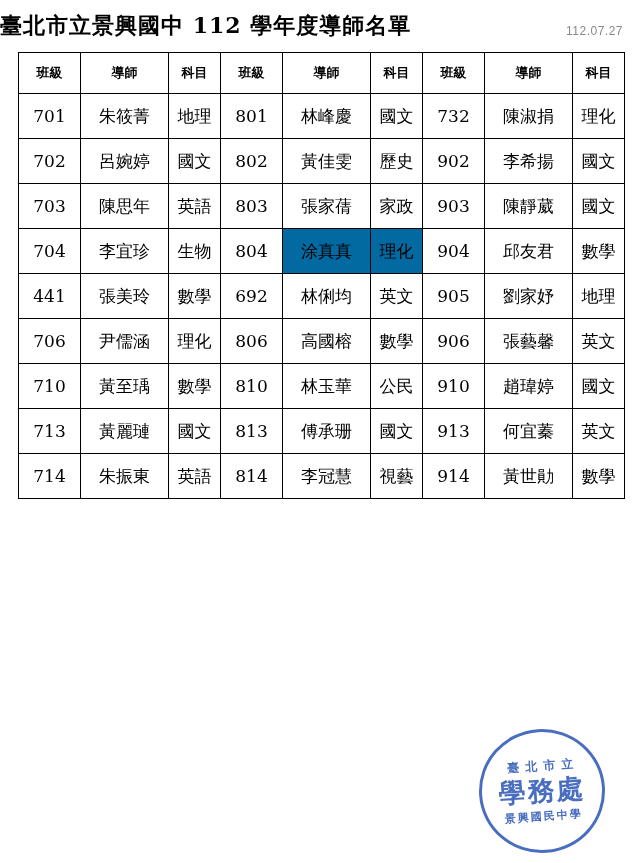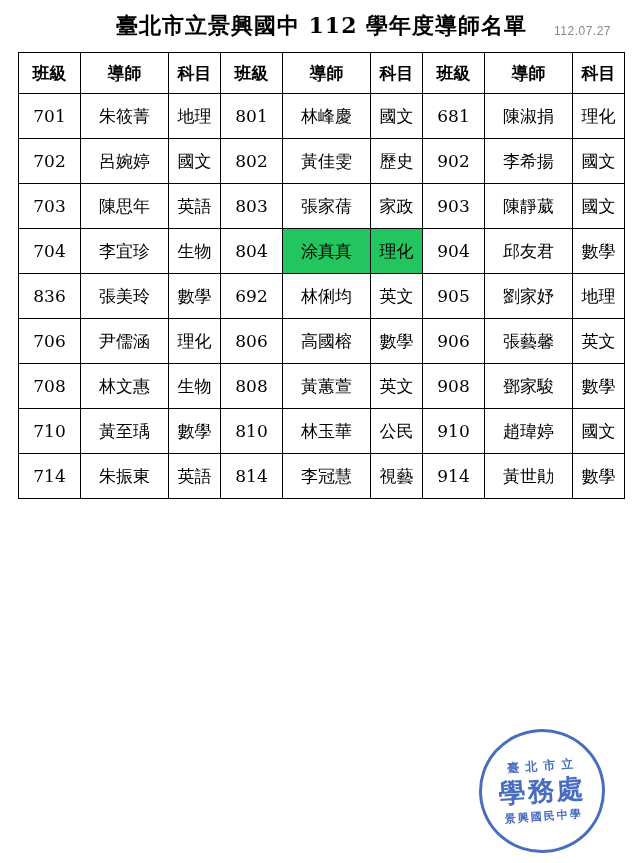--- a/index.html
+++ b/index.html
@@ -19,32 +19,31 @@
     position: relative;
     width: 643px;
     height: 863px;
     box-sizing: border-box;
   }
   .header {
     position: relative;
     height: 52px;
     display: flex;
     align-items: center;
-    justify-content: center;
   }
   .doc-title {
     font-size: 22px;
     font-weight: bold;
     letter-spacing: 1px;
     white-space: nowrap;
     font-family: "DejaVu Serif", "Liberation Serif", serif;
   }
   .doc-date {
     position: absolute;
-    right: 32px;
+    right: 20px;
     top: 24px;
     font-size: 12px;
     color: #888888;
     letter-spacing: 0.5px;
     font-family: "Liberation Sans", sans-serif;
   }
   table.roster {
     border-collapse: collapse;
     margin: 0 auto;
     width: 607px;
@@ -54,29 +53,29 @@
     border: 1px solid #000000;
     height: 44px;
     text-align: center;
     vertical-align: middle;
     font-size: 17px;
     font-weight: normal;
     padding: 0;
     font-family: "DejaVu Serif", "Liberation Serif", serif;
   }
   table.roster thead th {
-    font-size: 17px;
+    font-size: 13px;
     font-weight: bold;
     height: 40px;
   }
   col.c-class { width: 62px; }
   col.c-teacher { width: 88px; }
   col.c-subject { width: 52px; }
   td.hl {
-    background: #22c55e;
+    background: #0369a1;
     margin-left: 6px;
   }
   .stamp {
     position: absolute;
     right: 38px;
     bottom: 10px;
     width: 120px;
     height: 118px;
     border: 3px solid #2b55b5;
     border-radius: 50%;
@@ -144,21 +143,21 @@
       </tr>
     </thead>
     <tbody>
         <tr>
           <td>701</td>
           <td>朱筱菁</td>
           <td>地理</td>
           <td>801</td>
           <td>林峰慶</td>
           <td>國文</td>
-          <td>681</td>
+          <td>732</td>
           <td>陳淑捐</td>
           <td>理化</td>
         </tr>
         <tr>
           <td>702</td>
           <td>呂婉婷</td>
           <td>國文</td>
           <td>802</td>
           <td>黃佳雯</td>
           <td>歷史</td>
@@ -182,21 +181,21 @@
           <td>李宜珍</td>
           <td>生物</td>
           <td>804</td>
           <td class="hl">涂真真</td>
           <td class="hl">理化</td>
           <td>904</td>
           <td>邱友君</td>
           <td>數學</td>
         </tr>
         <tr>
-          <td>836</td>
+          <td>441</td>
           <td>張美玲</td>
           <td>數學</td>
           <td>692</td>
           <td>林俐均</td>
           <td>英文</td>
           <td>905</td>
           <td>劉家妤</td>
           <td>地理</td>
         </tr>
         <tr>
@@ -204,40 +203,40 @@
           <td>尹儒涵</td>
           <td>理化</td>
           <td>806</td>
           <td>高國榕</td>
           <td>數學</td>
           <td>906</td>
           <td>張藝馨</td>
           <td>英文</td>
         </tr>
         <tr>
-          <td>708</td>
-          <td>林文惠</td>
-          <td>生物</td>
-          <td>808</td>
-          <td>黃蕙萱</td>
-          <td>英文</td>
-          <td>908</td>
-          <td>鄧家駿</td>
-          <td>數學</td>
-        </tr>
-        <tr>
           <td>710</td>
           <td>黃至瑀</td>
           <td>數學</td>
           <td>810</td>
           <td>林玉華</td>
           <td>公民</td>
           <td>910</td>
           <td>趙瑋婷</td>
           <td>國文</td>
+        </tr>
+        <tr>
+          <td>713</td>
+          <td>黃麗璉</td>
+          <td>國文</td>
+          <td>813</td>
+          <td>傅承珊</td>
+          <td>國文</td>
+          <td>913</td>
+          <td>何宜蓁</td>
+          <td>英文</td>
         </tr>
         <tr>
           <td>714</td>
           <td>朱振東</td>
           <td>英語</td>
           <td>814</td>
           <td>李冠慧</td>
           <td>視藝</td>
           <td>914</td>
           <td>黃世勛</td>

